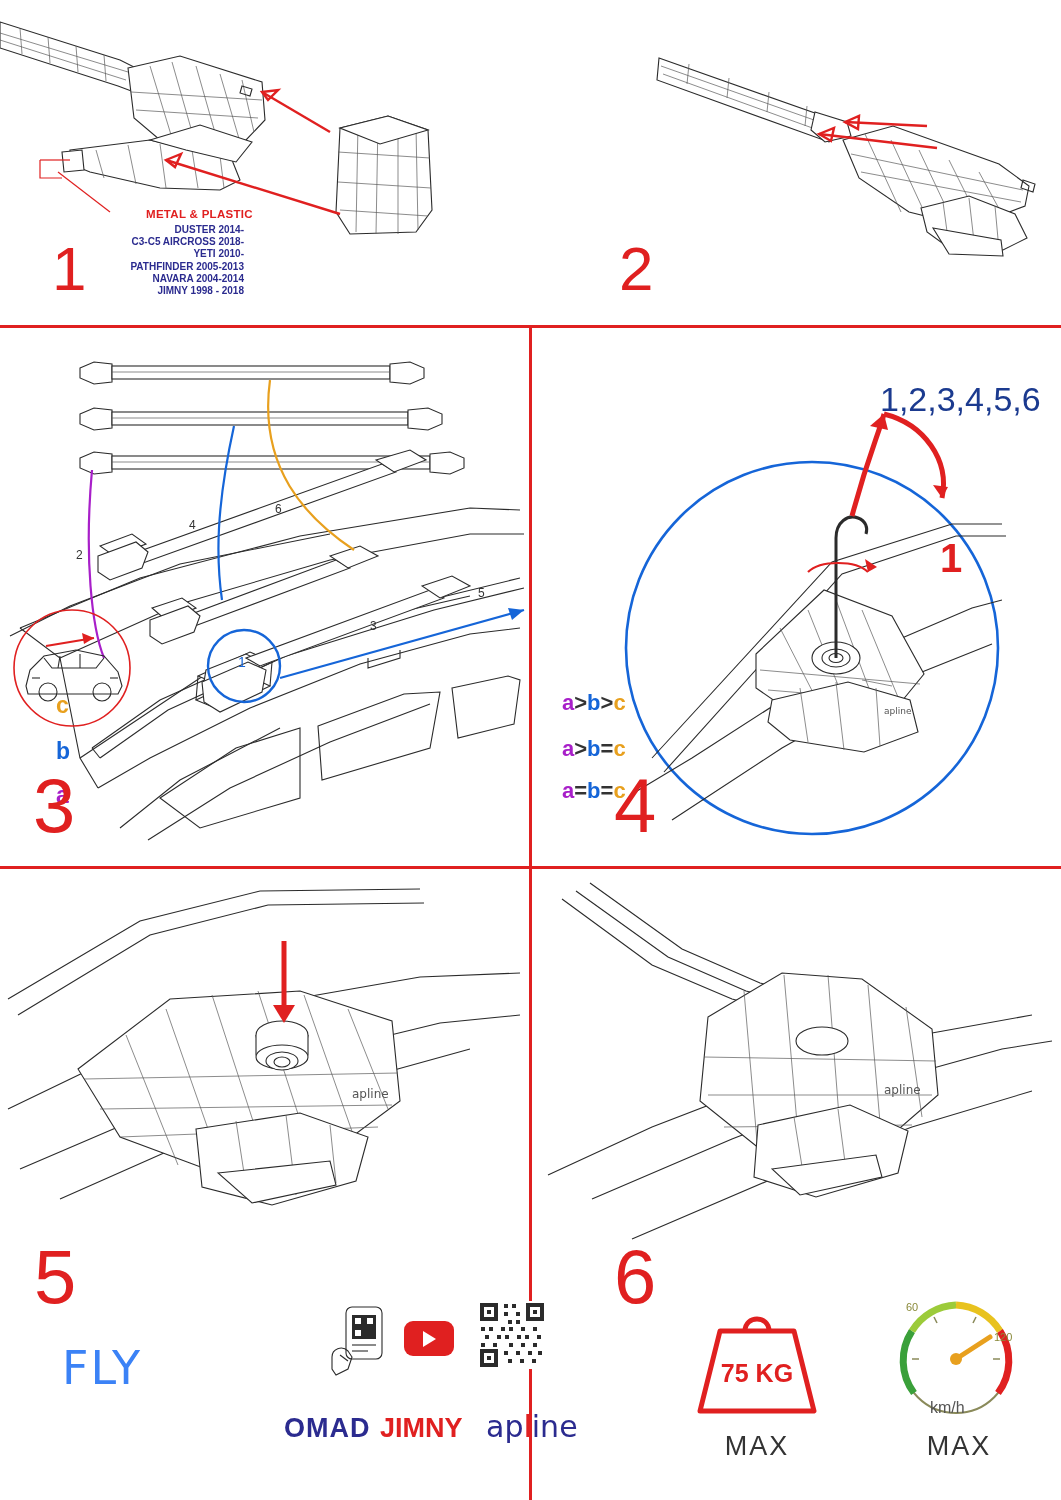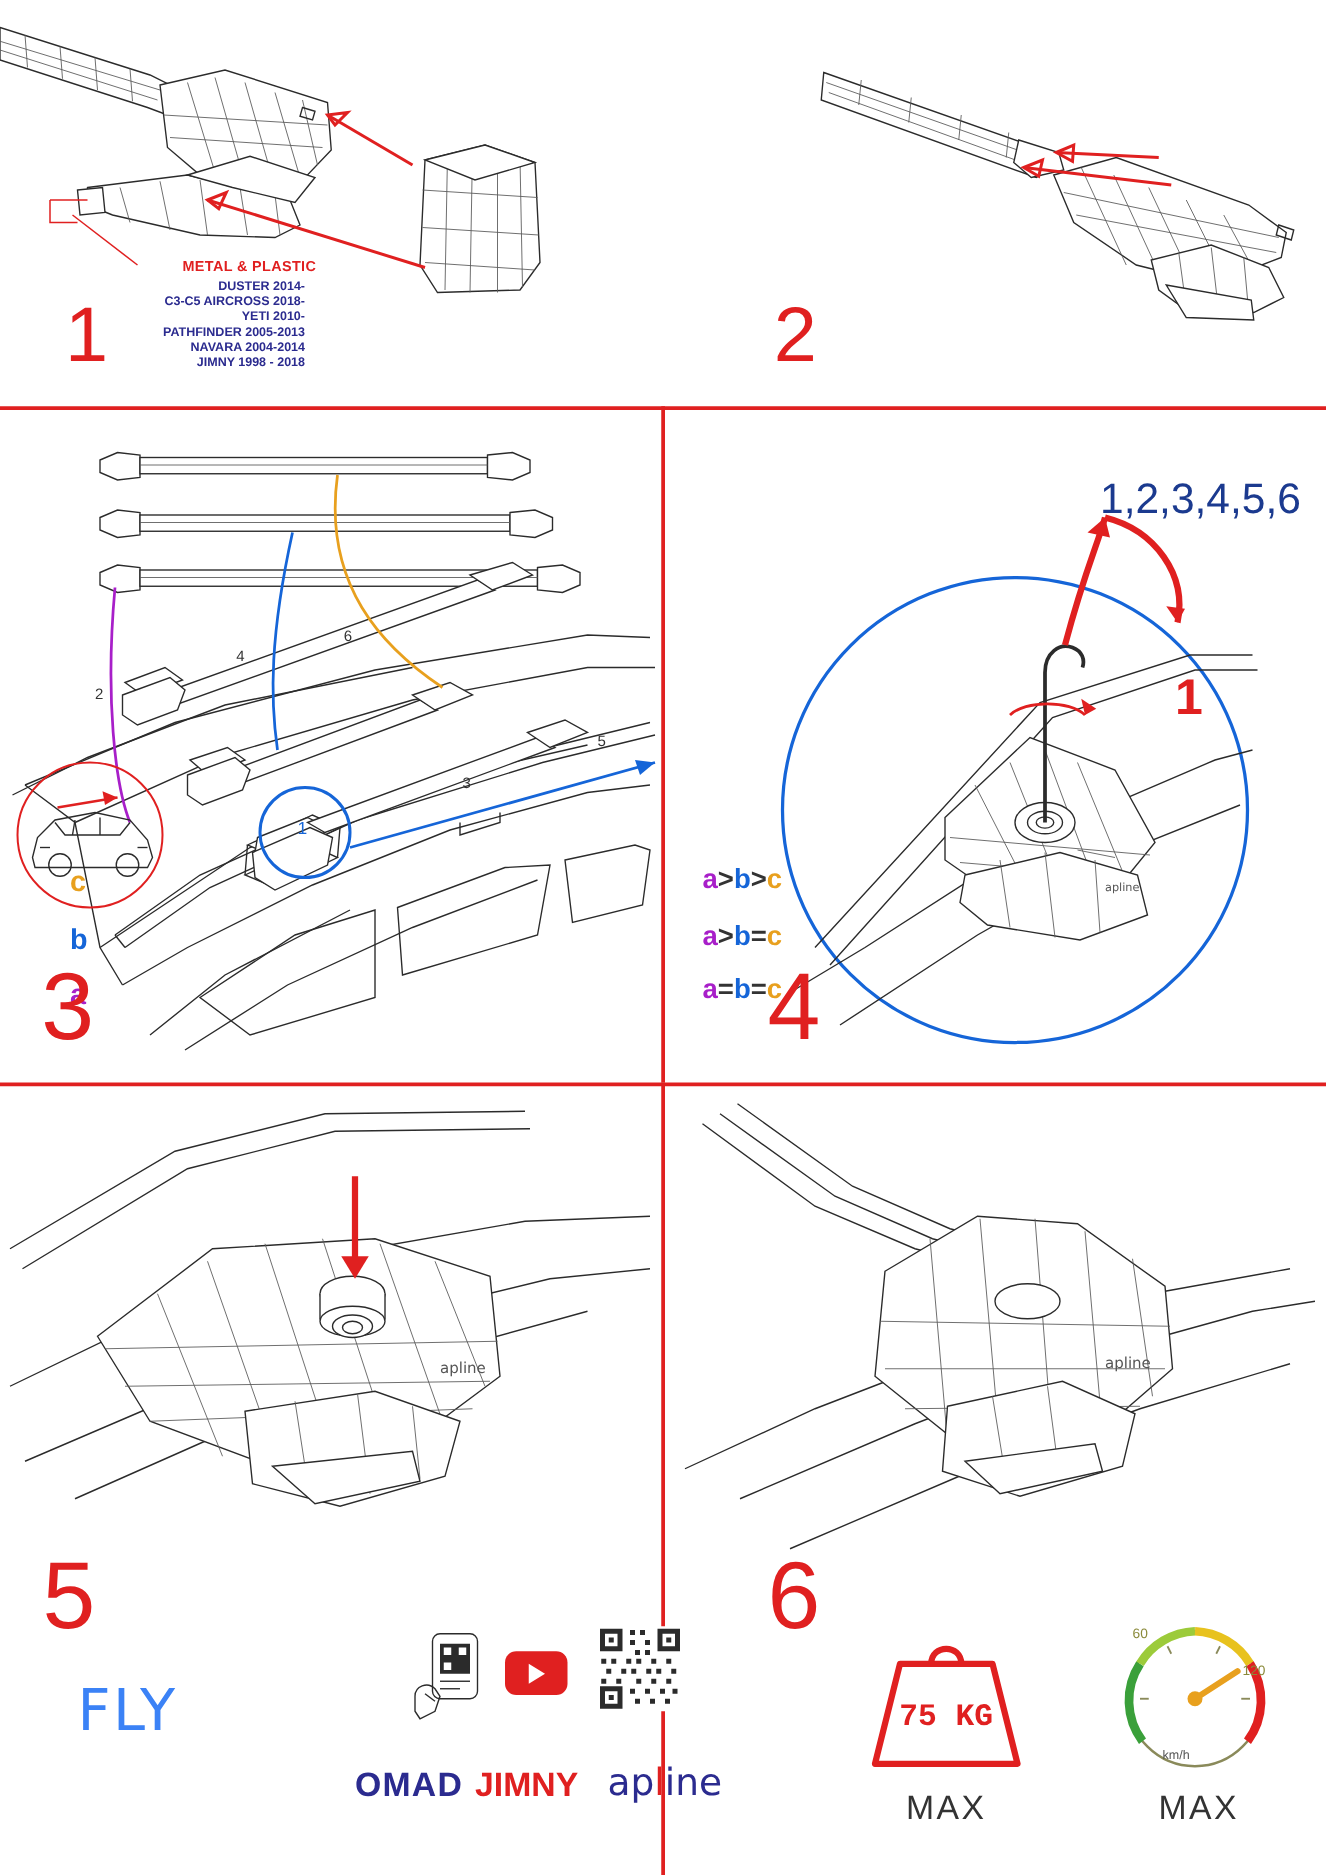--- a/index.html
+++ b/index.html
@@ -34,21 +34,21 @@
   .accessory{position:absolute;font-size:30px;font-family:"DejaVu Sans",sans-serif;}
   .accessory .a1{color:#2b2b8f;}
   .accessory .a2{color:#e02020;}
   .omad{position:absolute;font-size:27px;font-weight:bold;color:#2b2b8f;letter-spacing:1px;}
   .omay{position:absolute;font-size:27px;font-weight:bold;color:#e02020;letter-spacing:0px;}
   .apline{position:absolute;font-size:30px;color:#2b2b8f;font-family:"DejaVu Sans",sans-serif;}
   .apline .l{color:#e02020;}
   .maxlab{position:absolute;font-size:27px;color:#333;letter-spacing:2px;}
   .kgtxt{position:absolute;color:#e02020;font-size:25px;font-weight:bold;}
   .spd-s{position:absolute;font-size:11px;color:#8a8a3a;}
-  .spd-kmh{position:absolute;font-size:10px;color:#555;}
+  .spd-kmh{position:absolute;font-size:16px;color:#555;}
   .ytbox{position:absolute;width:50px;height:35px;background:#e02020;border-radius:9px;}
   .ytbox:after{content:"";position:absolute;left:19px;top:10px;border-left:13px solid #fff;border-top:8px solid transparent;border-bottom:8px solid transparent;}
   .smallnum{position:absolute;font-size:12px;color:#333;}
   .aplogo{position:absolute;font-size:9px;color:#555;font-family:"DejaVu Sans",sans-serif;}
 </style>
 </head>
 <body>
 
 <div class="page">
 
@@ -445,21 +445,21 @@
       <path class="ln-t" d="M306,240 L316,316"></path>
       <path class="ln-f" d="M240,300 L344,286 L350,308 L268,326 Z"></path>
     </svg>
     <div class="aplogo" style="left:352px;top:214px;font-size:12px;">apline</div>
     <div class="stepnum" style="left:82px;top:370px;font-size:76px;">6</div>
 
     <svg style="position:absolute;left:160px;top:434px;" width="130" height="116" viewBox="0 0 130 116">
       <path d="M28,28 L102,28 L122,108 L8,108 Z" fill="none" stroke="#e02020" stroke-width="5" stroke-linejoin="round"></path>
       <path d="M53,28 C53,12 77,12 77,28" fill="none" stroke="#e02020" stroke-width="5"></path>
     </svg>
-    <div class="kgtxt" style="left:182px;top:490px;width:86px;text-align:center;font-family:Liberation Mono, monospace;">75 KG</div>
+    <div class="kgtxt" style="left:182px;top:490px;width:86px;text-align:center;">75 KG</div>
     <div class="maxlab" style="left:182px;top:562px;width:86px;text-align:center;">MAX</div>
 
     <svg style="position:absolute;left:358px;top:428px;" width="132" height="122" viewBox="0 0 132 122">
       <circle cx="66" cy="62" r="54" fill="none" stroke="#8a8a5a" stroke-width="2"></circle>
       <path d="M24,96 A54,54 0 0,1 22,34" fill="none" stroke="#3aa03a" stroke-width="7"></path>
       <path d="M22,34 A54,54 0 0,1 66,8" fill="none" stroke="#9ccb3a" stroke-width="7"></path>
       <path d="M66,8 A54,54 0 0,1 110,34" fill="none" stroke="#e8c21e" stroke-width="7"></path>
       <path d="M110,34 A54,54 0 0,1 108,96" fill="none" stroke="#e02020" stroke-width="7"></path>
       <path d="M66,62 L100,40" stroke="#e8a01e" stroke-width="5" stroke-linecap="round" fill="none"></path>
       <circle cx="66" cy="62" r="6" fill="#e8a01e"></circle>

